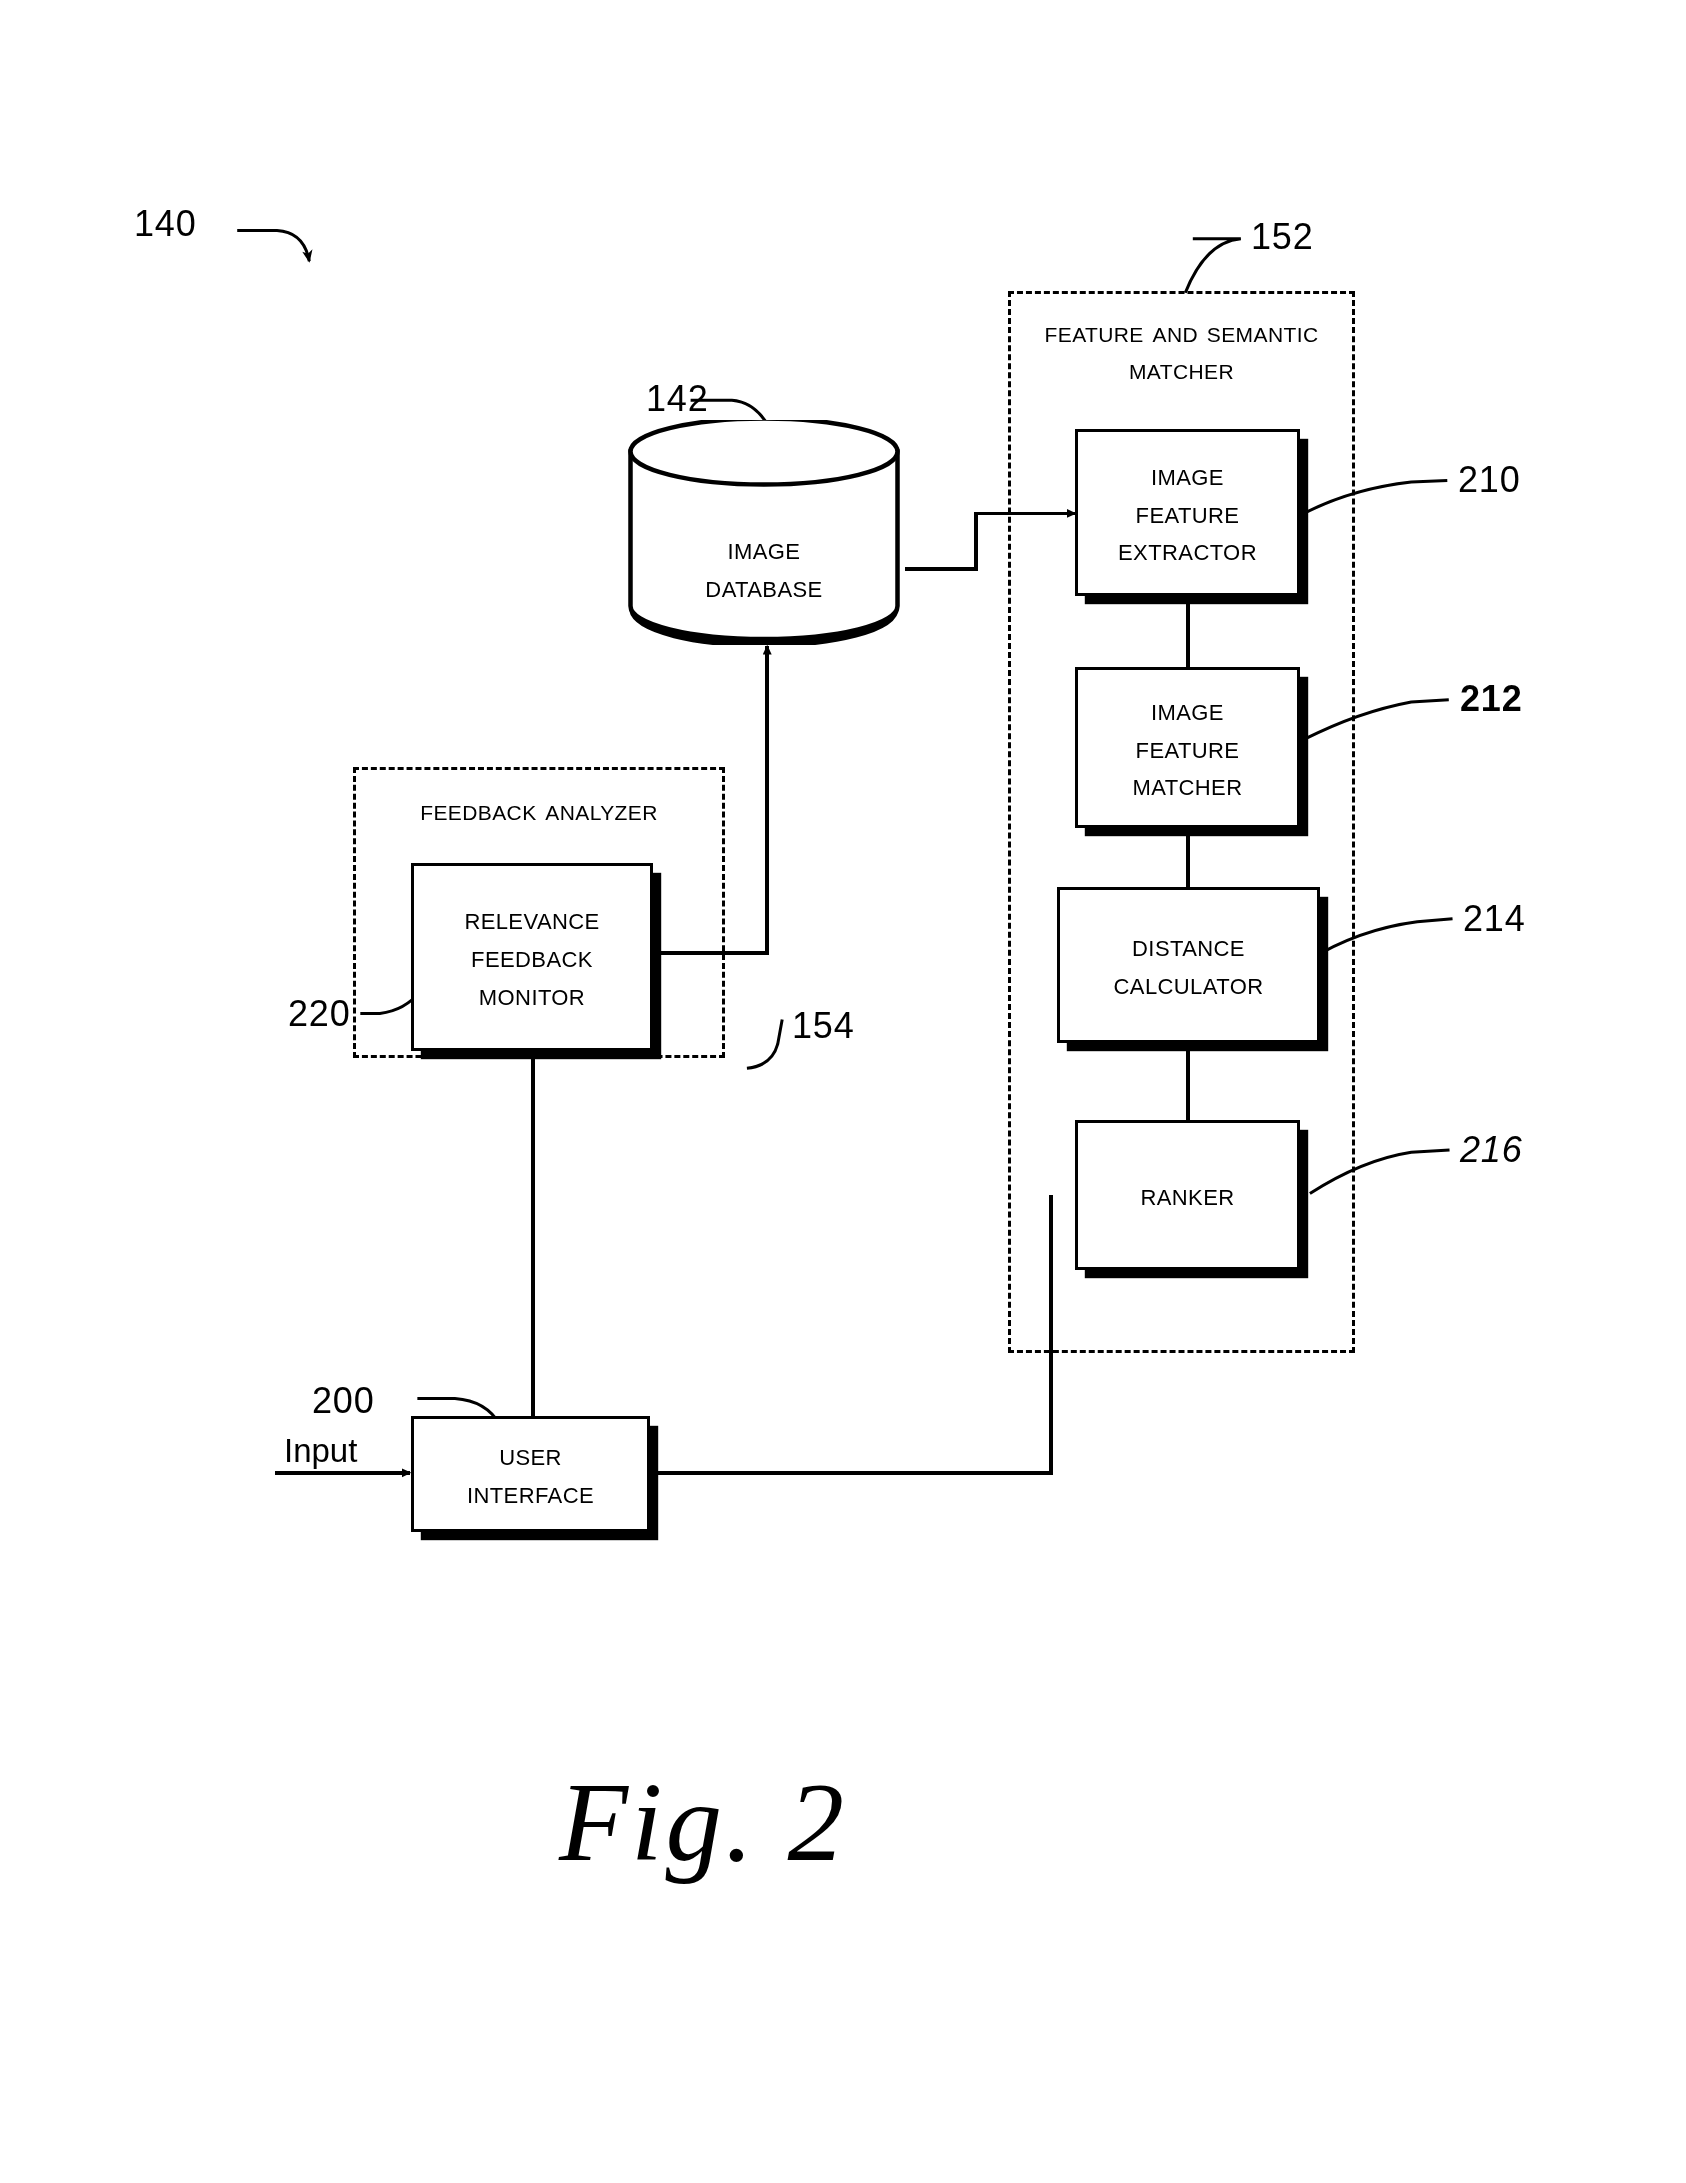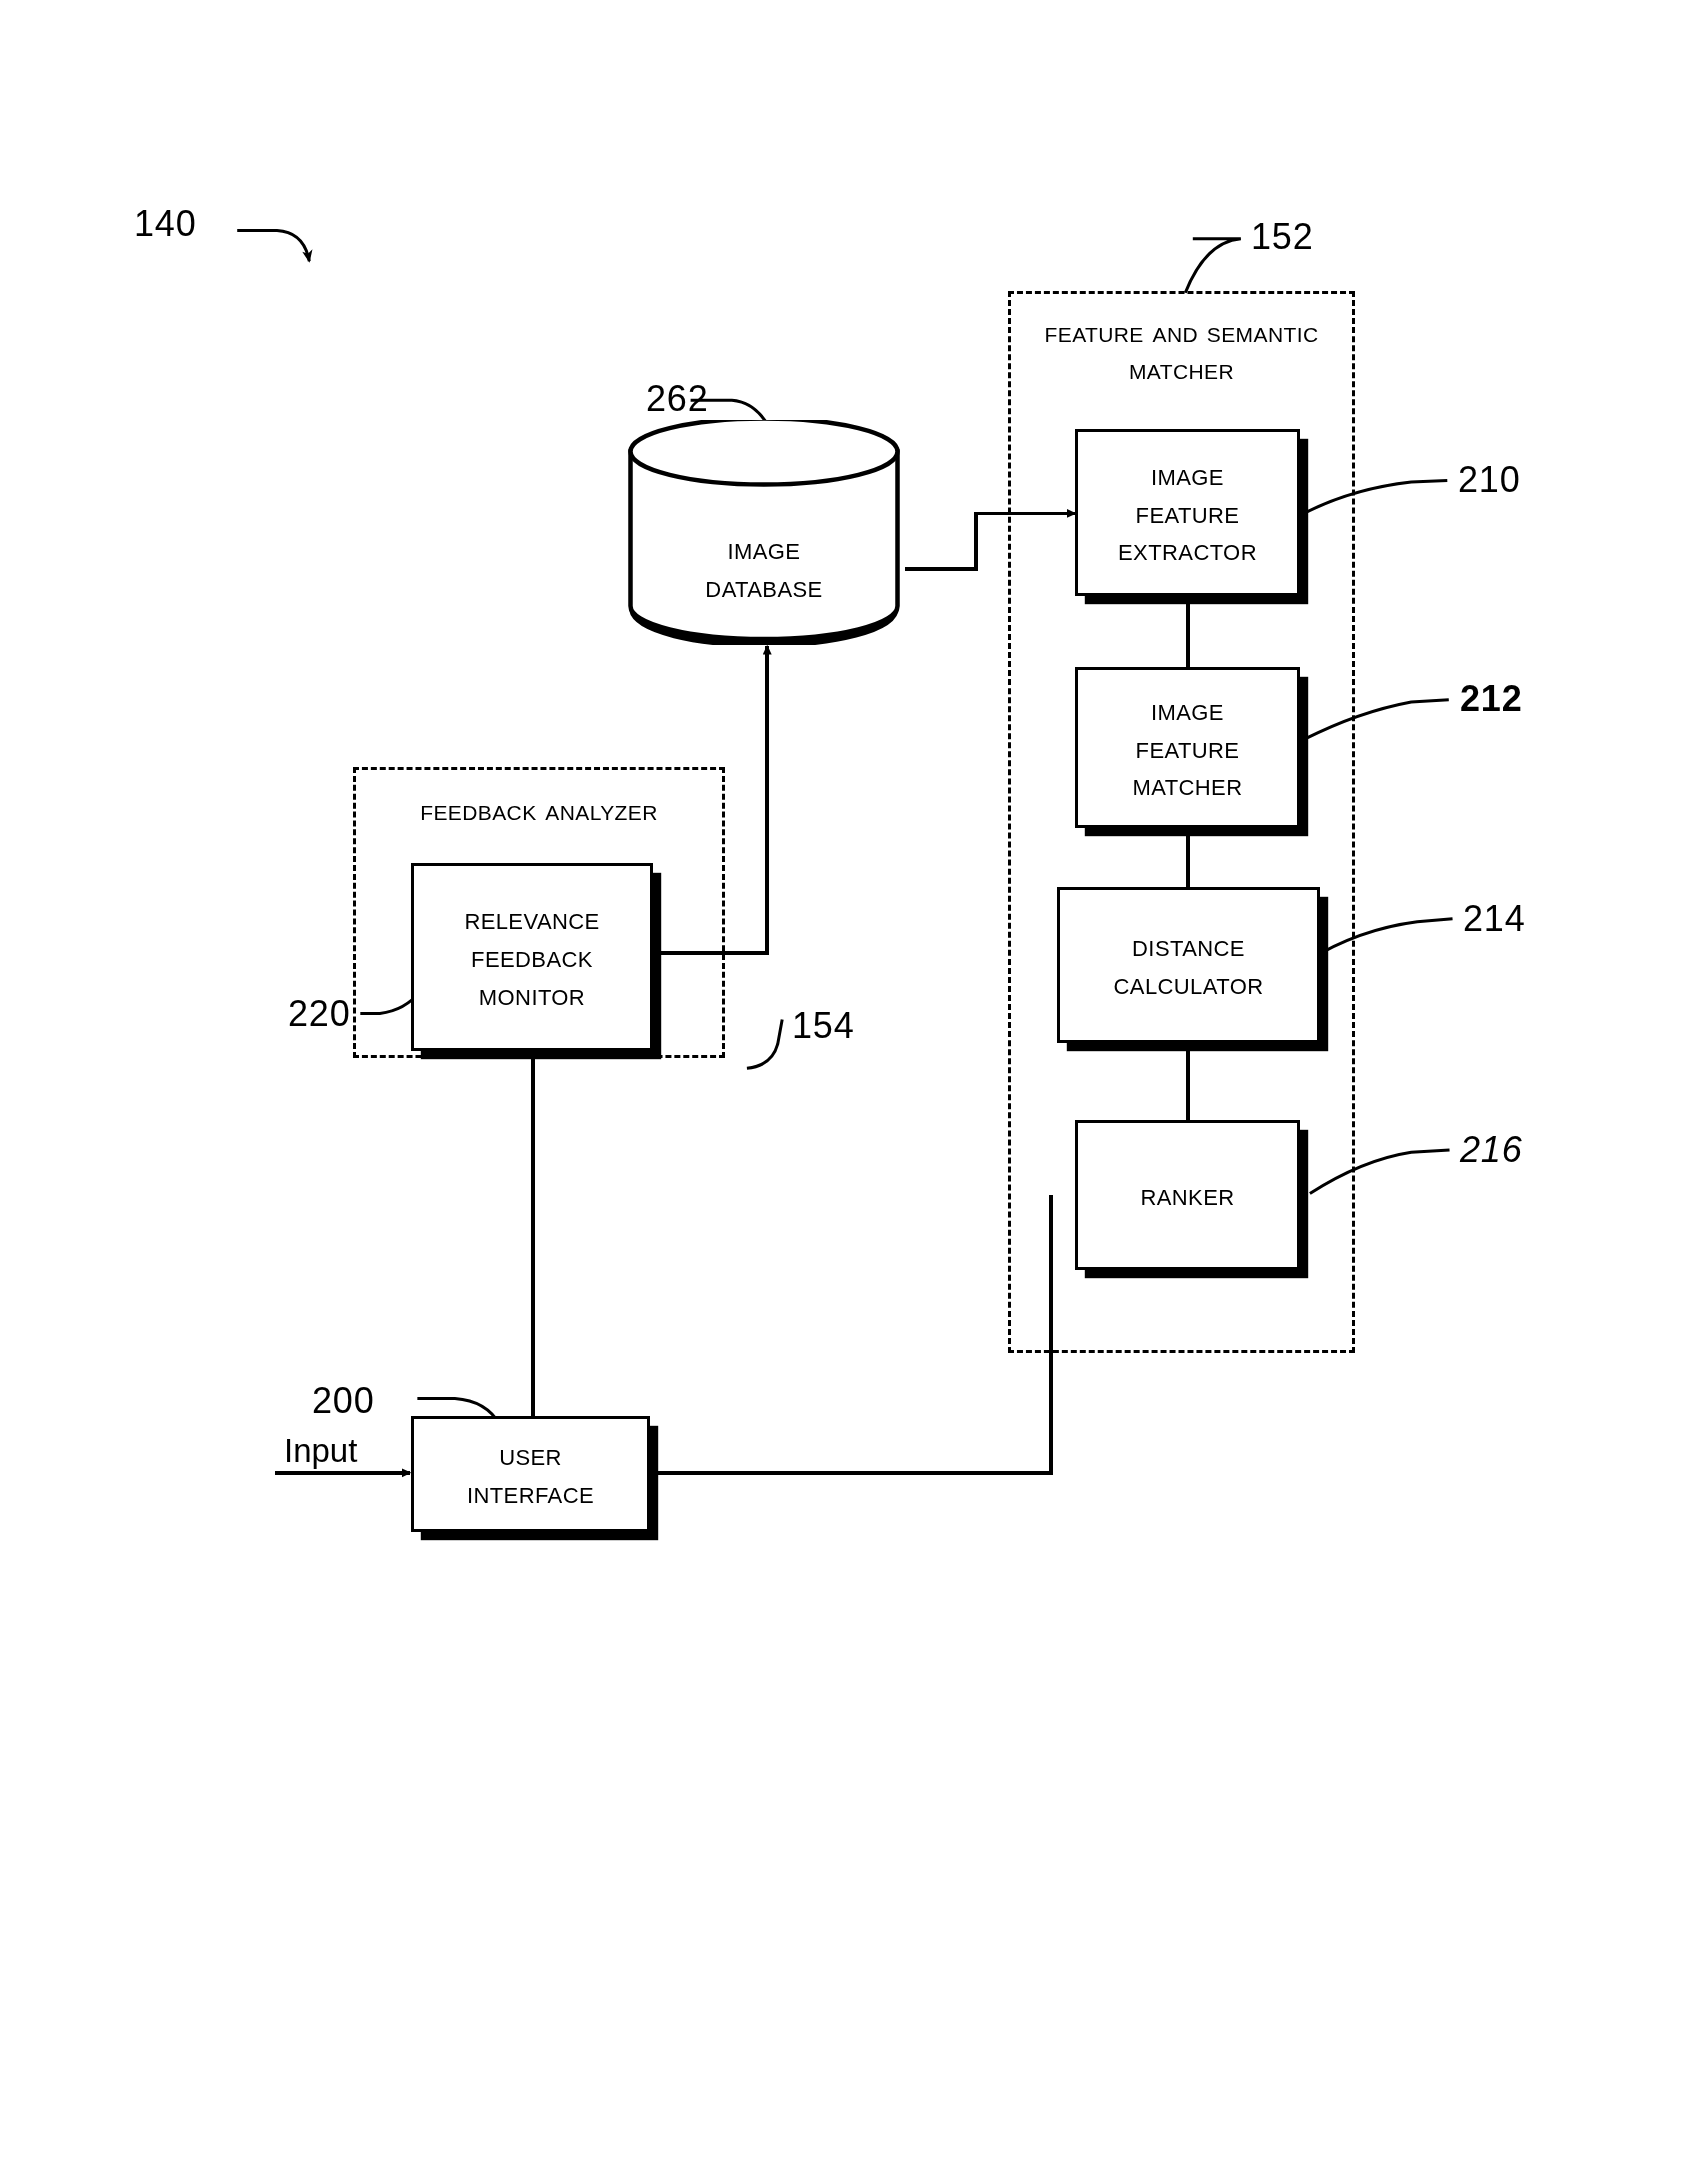--- a/index.html
+++ b/index.html
@@ -158,21 +158,21 @@
       <path d="M1042,1358 L1036,1391 Q1028,1420 995,1423"></path>
       <path d="M480,1350 L506,1350 Q540,1346 560,1320"></path>
       <path d="M556,1863 L606,1863 Q648,1866 666,1898"></path>
     </g>
   </svg>
 
   <div class="ref" style="left:134px; top:203px;">140</div>
 
   <div class="ref" style="left:1251px; top:216px;">152</div>
 
-  <div class="ref" style="left:646px; top:378px;">262</div>
+  <div class="ref" style="left:646px; top:378px;">142</div>
 
   <div class="ref" style="left:1458px; top:459px;">210</div>
 
   <div class="ref" style="left:1460px; top:678px;font-weight:bold;">212</div>
 
   <div class="ref" style="left:1463px; top:898px;">214</div>
 
   <div class="ref" style="left:1460px; top:1129px;font-style:italic;">216</div>
 
   <div class="ref" style="left:792px; top:1005px;">154</div>
@@ -228,15 +228,16 @@
 Monitor</span>
   </div>
 
   <div class="node" style="left:411px; top:1416px; width:239px; height:116px;">
     <span class="lbl">User
 Interface</span>
   </div>
 
   <div class="plain" style="left:284px; top:1432px;">Input</div>
 
+  <div class="figcaption" style="left:559px; top:1757px;">Fig. 2</div>
 
 </div>
 
 
 </body></html>

